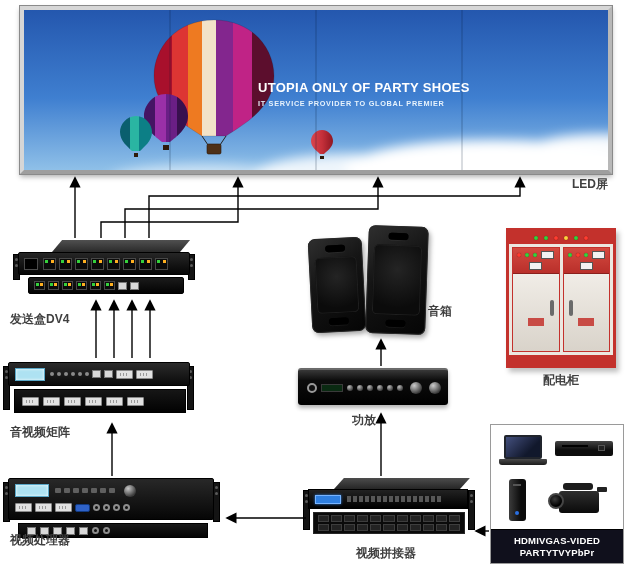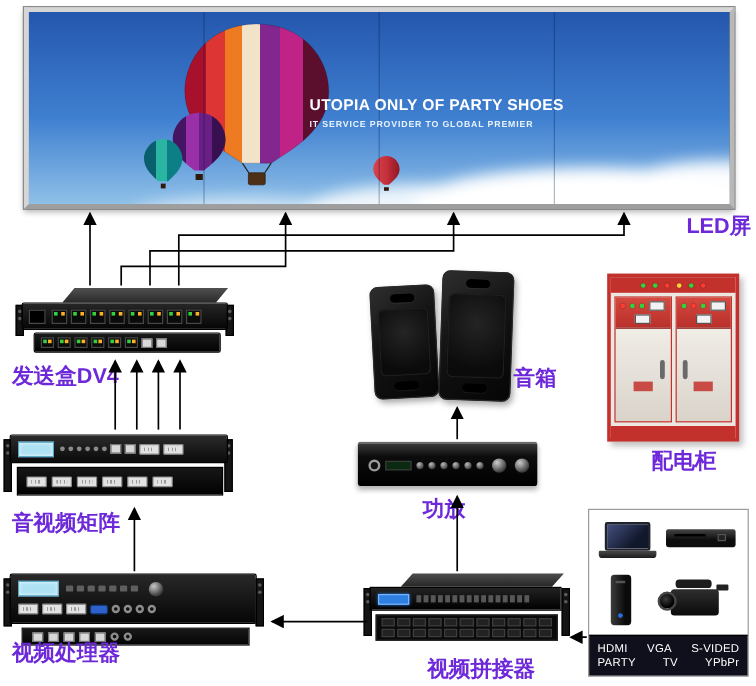--- a/index.html
+++ b/index.html
@@ -2,24 +2,24 @@
 <html style="--cabinet_red: #c3312c; --lcd_blue: #aee2f2; --strip_bg: #10101c; --lamp_green: #35d13c; --lamp_red: #ff3b30; --arrow: #000000;"><head>
 <meta charset="utf-8">
 <style>
   :root{
     --cabinet_red:#c3312c; --lcd_blue:#aee2f2; --strip_bg:#10101c;
     --lamp_green:#35d13c; --lamp_red:#ff3b30; --arrow:#000;
   }
   *{box-sizing:border-box;margin:0;padding:0}
   html,body{width:630px;height:572px}
   body{position:relative;background:#fff;font-family:"Liberation Sans",sans-serif;overflow:hidden}
-  .label{position:absolute;font-size:18px;font-weight:600;color:#6d28d9;white-space:nowrap}
-
-  
-  .screen{position:absolute;left:20px;top:6px;width:592px;height:168px;background:#a3a3a3;
+  .label{position:absolute;font-size:12px;font-weight:600;color:#404040;white-space:nowrap}
+
+  
+  .screen{position:absolute;left:20px;top:6px;width:592px;height:168px;background:#3b82f6;
     border:4px solid #d6d6d6;border-bottom-color:#9e9e9e;border-right-color:#b8b8b8;
     box-shadow:0 0 0 1px #8a8a8a,0 3px 5px rgba(0,0,0,.3), inset 0 0 0 1px #333}
   .screen svg{display:block;width:100%;height:100%}
   .bl1{fill:#fff;font-family:"Liberation Sans",sans-serif;font-weight:bold;font-size:13px;letter-spacing:.3px}
   .bl2{fill:#e6f2fc;font-family:"Liberation Sans",sans-serif;font-weight:bold;font-size:7.3px;letter-spacing:.7px}
 
   
   .device{position:absolute}
   .ear{position:absolute;width:7px;background:#141414;border:1px solid #000}
   .ear::before,.ear::after{content:"";display:block;width:3px;height:3px;border-radius:50%;background:#5a5a5a;margin:3px auto}
@@ -117,25 +117,25 @@
   .dvdp::after{content:"";position:absolute;right:8px;top:4px;width:5px;height:4px;background:#222;border:1px solid #555}
   .stb{position:absolute;left:18px;top:54px;width:17px;height:42px;background:linear-gradient(90deg,#3c3c3c,#0b0b0b 70%);border-radius:3px}
   .stb::before{content:"";position:absolute;left:4px;top:5px;width:8px;height:2px;background:#555}
   .stb::after{content:"";position:absolute;left:6px;bottom:6px;width:4px;height:4px;border-radius:50%;background:#2a6fe0}
   .cam{position:absolute;left:56px;top:56px;width:62px;height:40px}
   .cbody{position:absolute;left:12px;top:10px;width:40px;height:22px;background:linear-gradient(#2e2e2e,#0a0a0a);border-radius:3px}
   .clens{position:absolute;left:1px;top:12px;width:16px;height:16px;border-radius:50%;background:radial-gradient(circle at 40% 35%,#3c3c3c,#000 65%);border:2px solid #454545}
   .chandle{position:absolute;left:16px;top:2px;width:30px;height:7px;background:#1d1d1d;border-radius:3px}
   .cvf{position:absolute;right:2px;top:6px;width:10px;height:5px;background:#222;border-radius:1px}
   .inp-strip{position:absolute;left:0;bottom:0;width:100%;height:34px;background:var(--strip_bg);color:#fff;display:flex;flex-direction:column;justify-content:center;gap:3px;padding:0 7px;border-top:1px solid #000}
-  .sigrow{display:flex;justify-content:space-between;font-size:9.5px;font-weight:normal;letter-spacing:.2px;line-height:1}
+  .sigrow{display:flex;justify-content:center;font-size:9.5px;font-weight:bold;letter-spacing:.2px;line-height:1}
 
   
   .lab-screen{left:572px;top:176px}
-  .lab-sender{left:10px;top:301px}
+  .lab-sender{left:10px;top:311px}
   .lab-splicer{left:10px;top:424px}
   .lab-processor{left:10px;top:532px}
   .lab-speakers{left:428px;top:303px}
   .lab-amp{left:352px;top:412px}
   .lab-cabinet{left:543px;top:372px}
   .lab-matrix{left:356px;top:545px}
 
   .wires{position:absolute;left:0;top:0;pointer-events:none}
 </style>
 </head>

